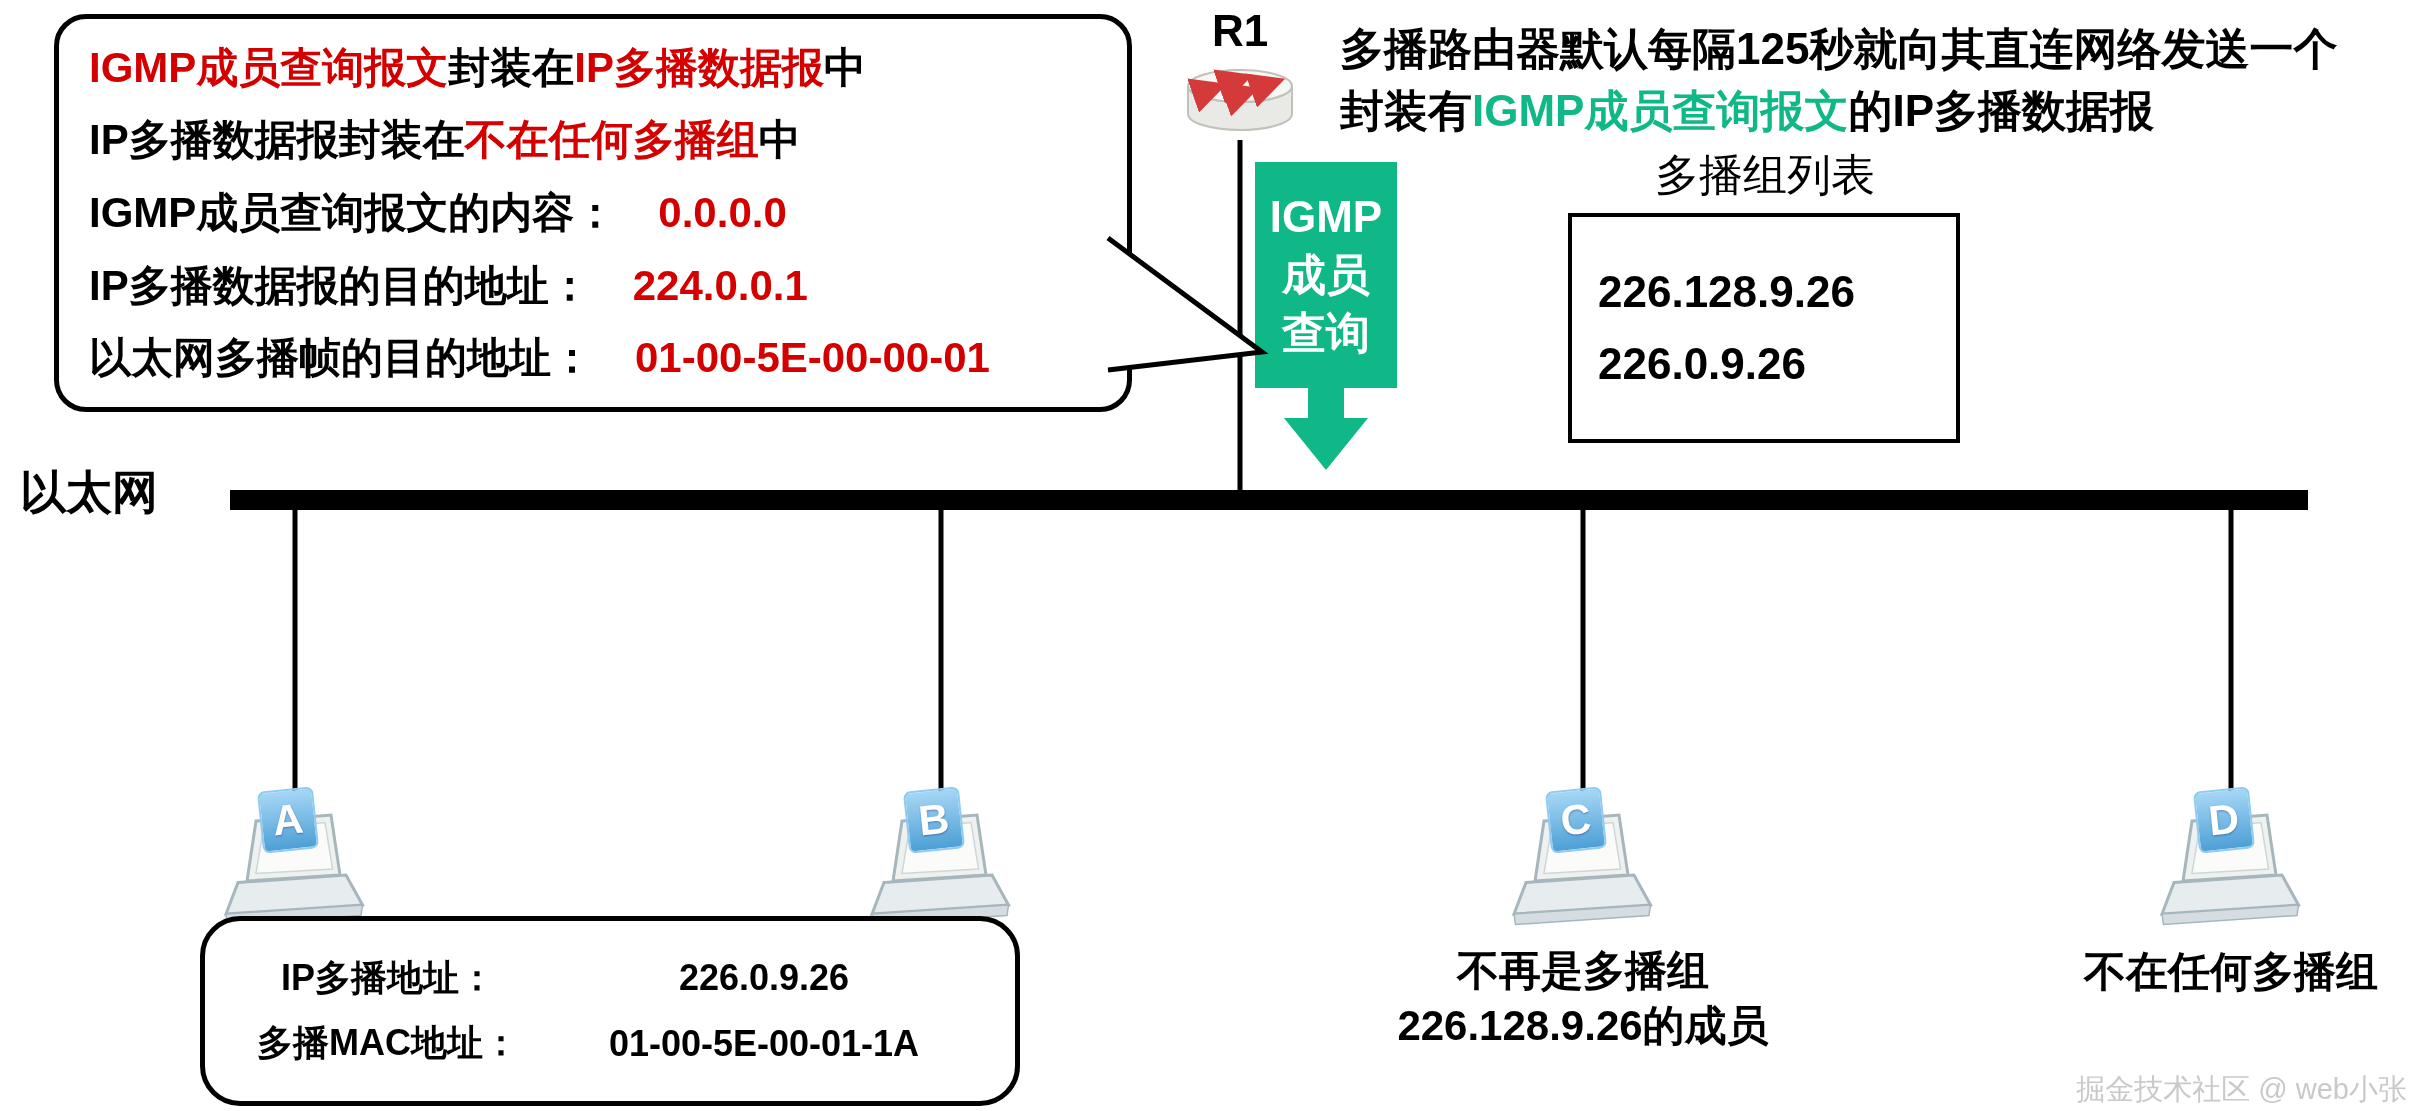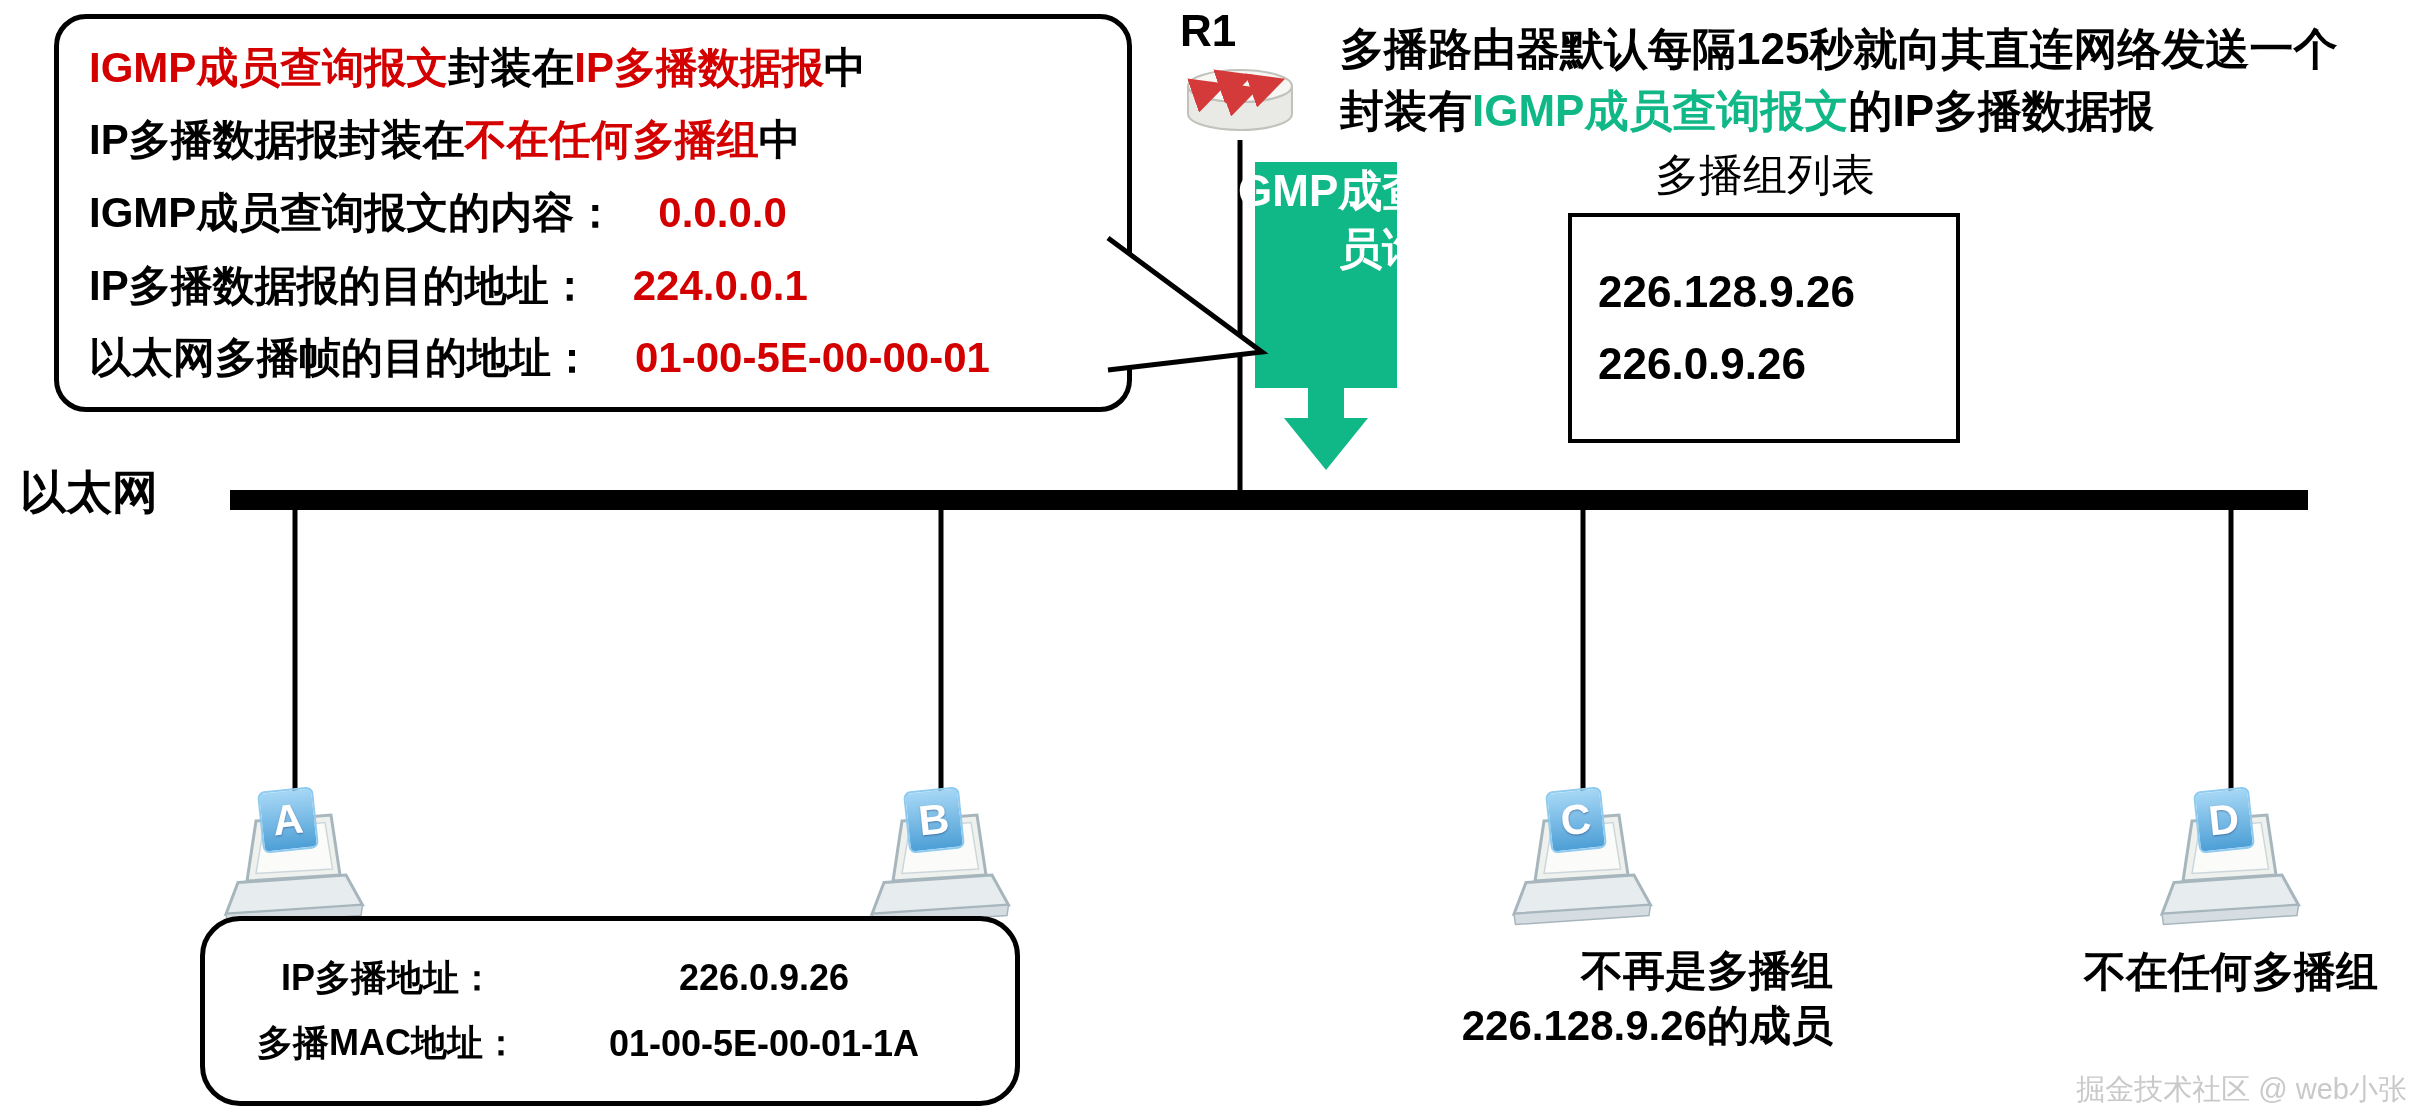--- a/index.html
+++ b/index.html
@@ -17,29 +17,29 @@
     left:54px; top:14px; width:1078px; height:398px;
     border:5px solid #000; border-radius:32px; background:#fff;
     padding:4px 30px; z-index:2;
     display:flex; flex-direction:column; justify-content:space-evenly;
   }
   .bubble-line { font-size:42px; font-weight:bold; white-space:nowrap; }
   .gap { margin-left:42px; }
   .bubble-tail { left:1098px; top:218px; width:190px; height:175px; z-index:3; }
 
   
-  .r1-label { left:1180px; top:6px; width:120px; text-align:left; font-size:44px; font-weight:bold; z-index:2; }
+  .r1-label { left:1180px; top:6px; width:120px; text-align:center; font-size:44px; font-weight:bold; z-index:2; }
   .router-svg { left:1178px; top:56px; width:124px; height:94px; z-index:2; }
 
   
   .igmp-box {
     left:1255px; top:162px; width:142px; height:226px;
     background:var(--accent-green,#10b787); z-index:2;
     color:#fff; font-size:44px; font-weight:bold; text-align:center;
-    display:flex; flex-direction:row; justify-content:center; line-height:1.32;
+    display:flex; flex-direction:column; justify-content:center; line-height:1.32;
   }
   .igmp-arrow-stem { left:1308px; top:388px; width:36px; height:32px; background:var(--accent-green,#10b787); z-index:2; }
   .igmp-arrow-head { left:1284px; top:418px; width:0; height:0;
     border-left:42px solid transparent; border-right:42px solid transparent;
     border-top:52px solid var(--accent-green,#10b787); z-index:2; }
 
   
   .right-text { left:1340px; top:18px; width:1090px; font-size:44px; font-weight:bold; line-height:1.42; z-index:2; }
 
   
@@ -72,21 +72,21 @@
   
   .a-callout {
     left:200px; top:916px; width:820px; height:190px;
     border:5px solid #000; border-radius:40px; background:#fff; z-index:2;
     padding:16px 20px 16px 38px;
     display:flex; flex-direction:column; justify-content:space-evenly;
   }
   .a-row { display:grid; grid-template-columns:290px auto; align-items:center; font-size:36px; font-weight:bold; white-space:nowrap;text-align:center; }
 
   
-  .c-note { left:1333px; top:944px; width:500px; text-align:right; font-size:42px; font-weight:bold; line-height:1.3; z-index:2; }
+  .c-note { left:1333px; top:944px; width:500px; text-align:center; font-size:42px; font-weight:bold; line-height:1.3; z-index:2; }
   .d-note { left:1981px; top:944px; width:500px; text-align:center; font-size:42px; font-weight:bold; z-index:2; }
 
   
   .watermark { right:20px; top:1070px; font-size:29px; color:#c9c9c9; z-index:2; }
 </style>
 </head>
 <body>
 
 <div id="canvas">
 

